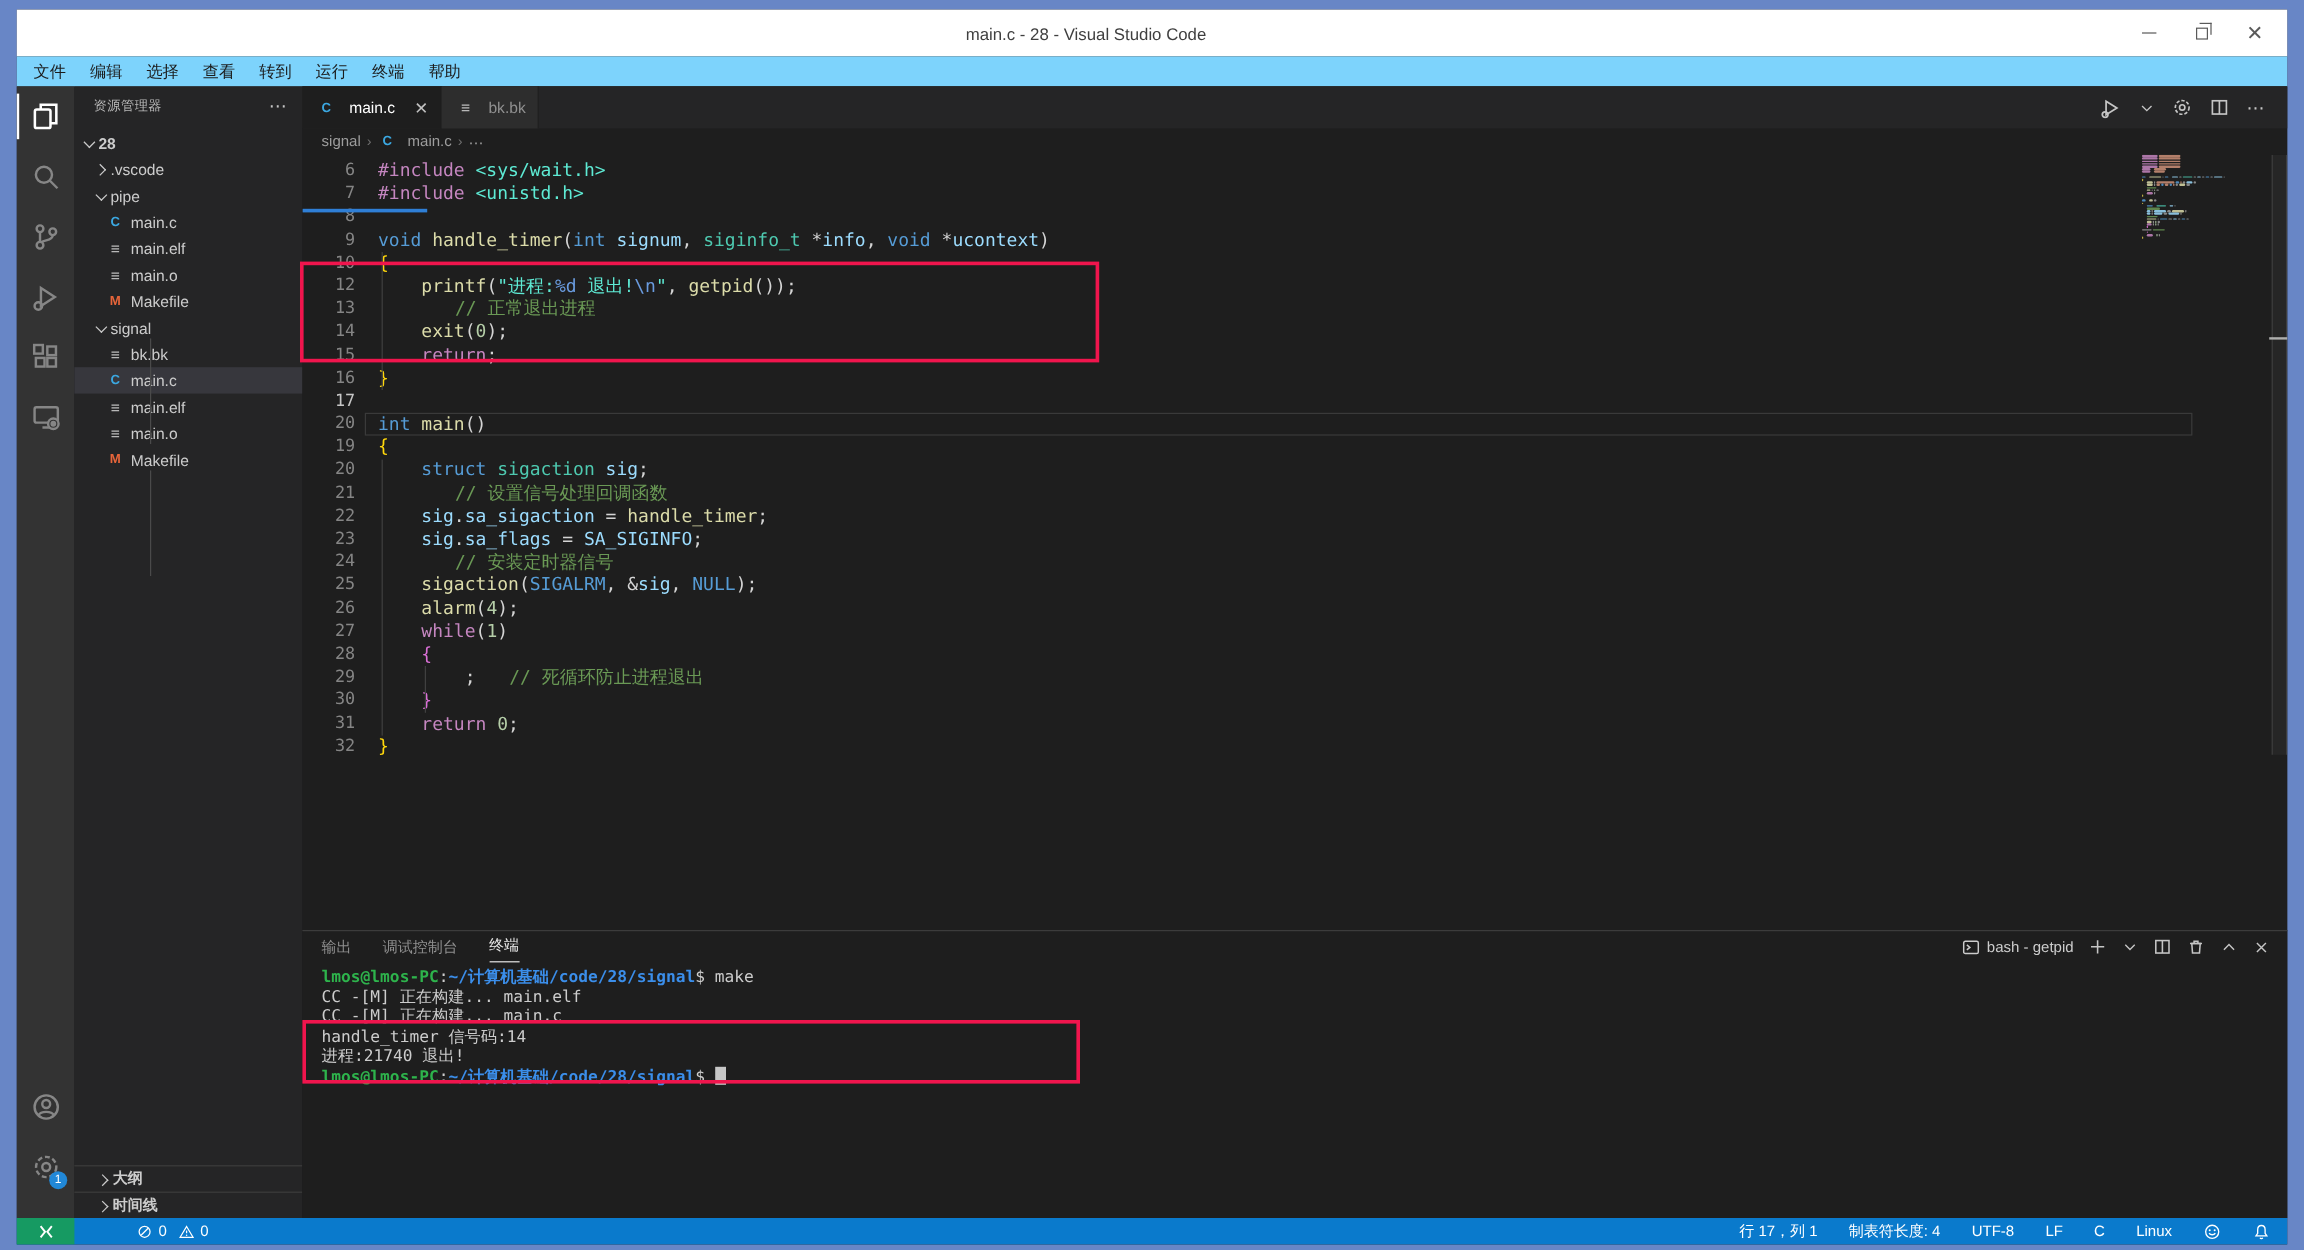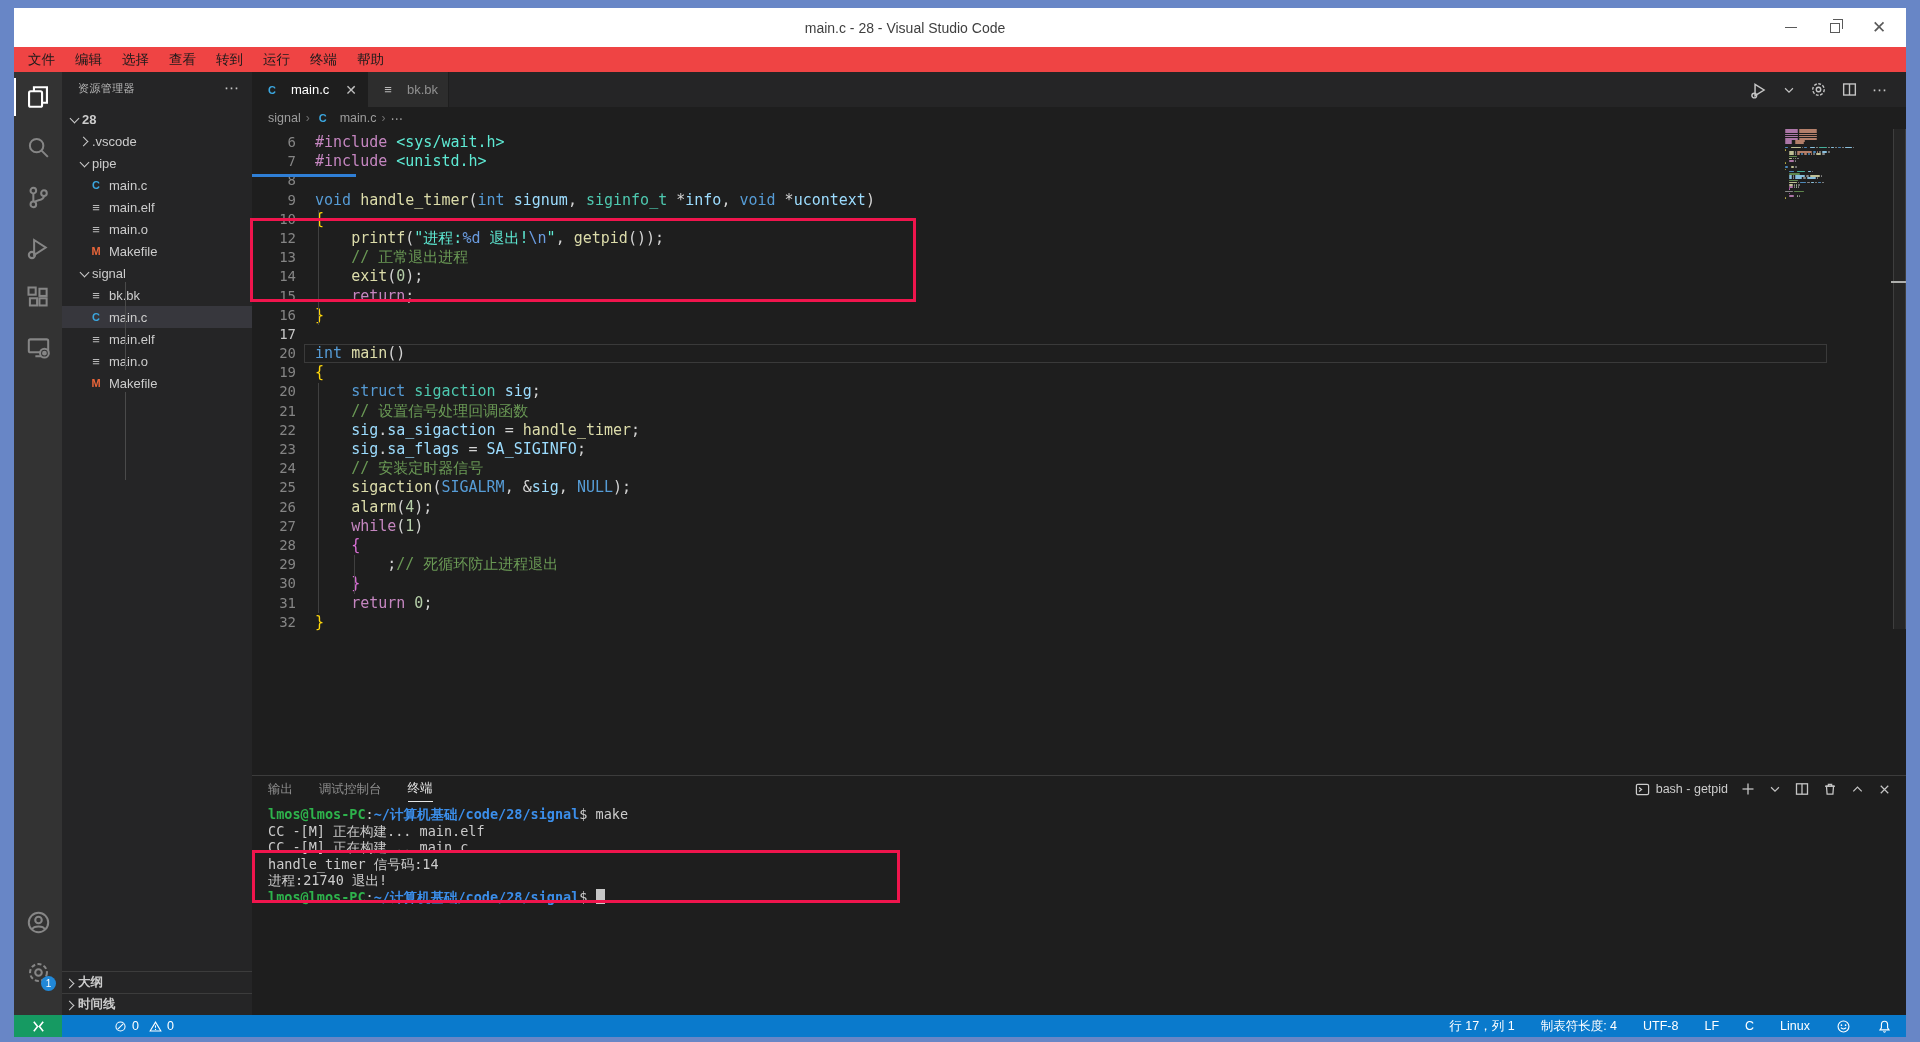--- a/index.html
+++ b/index.html
@@ -13,21 +13,21 @@
   #window-title { position:absolute; left:0; right:110px; top:0; height:39px; display:flex; align-items:center; justify-content:center;
     color:#3f3f3f; font-size:14px; }
   #win-controls { position:absolute; right:18px; top:0; height:39px; display:flex; align-items:center; gap:26px; }
   .wc { width:18px; height:18px; display:flex; align-items:center; justify-content:center; color:#5a5a5a; }
   .wc-min i { display:block; width:12px; height:0; border-top:1.6px solid #5a5a5a; }
   .wc-restore i { display:block; position:relative; width:10px; height:10px; border:1.4px solid #5a5a5a; background:#fff; }
   .wc-restore i::before { content:""; position:absolute; left:2px; top:-4.5px; width:9px; height:9px; border:1.4px solid #5a5a5a; border-left:none; border-bottom:none; }
   .wc-close { font-size:17px; line-height:1; }
 
   
-  #menubar { position:absolute; left:0; top:39px; width:1892px; height:25px; background:#ef4444; display:flex; align-items:center; padding-left:4px; }
+  #menubar { position:absolute; left:0; top:39px; width:1892px; height:25px; background:#7dd3fc; display:flex; align-items:center; padding-left:4px; }
   .menu-item { padding:0 10px; font-size:13.5px; color:#1b1b1b; height:25px; display:flex; align-items:center; cursor:default; }
 
   
   #main { position:absolute; left:0; top:64px; width:1892px; height:943px; display:flex; }
 
   
   #activitybar { width:48px; background:#333333; position:relative; flex:none; }
   .act-item { width:48px; height:50px; display:flex; align-items:center; justify-content:center; color:#868686; position:relative; }
   .act-item.active { color:#ffffff; }
   .act-item.active::before { content:""; position:absolute; left:0; top:6px; bottom:6px; width:2px; background:#ffffff; }
@@ -48,21 +48,21 @@
   .chev { flex:none; width:16px; height:16px; position:relative; }
   .chev::before { content:""; position:absolute; left:5px; top:4px; width:6px; height:6px; border-right:1.4px solid #cccccc; border-bottom:1.4px solid #cccccc; }
   .chev.down::before { transform:rotate(45deg); }
   .chev.right::before { transform:rotate(-45deg); left:4px; top:5px; }
   .ficon { flex:none; width:16px; height:16px; display:flex; align-items:center; justify-content:center; font-size:11px; font-weight:bold; margin-right:5px; }
   .ficon.c { color:#3ba7e0; }
   .ficon.m { color:#e8653a; }
   .ficon.file { color:#b8b8b8; font-weight:normal; font-size:13px; }
   .guide { position:absolute; width:1px; background:#4a4a4a; }
   #sidebar-bottom { position:absolute; bottom:0; left:0; right:0; }
-  .side-section { height:22px; display:flex; align-items:center; border-top:1px solid #3c3c3c; font-size:12.5px; font-weight:bold; color:#cccccc; padding-left:0; }
+  .side-section { height:22px; display:flex; align-items:center; border-top:1px solid #3c3c3c; font-size:12.5px; font-weight:bold; color:#cccccc; padding-left:16px; }
 
   
   #editor-region { flex:1; display:flex; flex-direction:column; position:relative; background:#1e1e1e; }
 
   #tabbar { height:35px; background:#252526; display:flex; align-items:stretch; }
   .tab { display:flex; align-items:center; padding:0 10px 0 12px; font-size:13px; gap:6px; border-right:1px solid #1e1e1e; }
   .tab.active { background:#1e1e1e; color:#ffffff; }
   .tab.inactive { background:#2d2d2d; color:#909090; }
   .tab-close { color:#c0c0c0; font-size:14px; margin-left:10px; }
   #editor-actions { margin-left:auto; display:flex; align-items:center; gap:14px; padding-right:18px; color:#c5c5c5; }
@@ -74,21 +74,21 @@
 
   
   #code-area { position:relative; height:646px; padding-top:4px; overflow:hidden; font-family:"DejaVu Sans Mono","Liberation Mono",monospace; }
   .code-line { display:flex; height:19.2px; line-height:19.2px; font-size:15px; position:relative; }
   .ln { flex:0 0 44px; text-align:right; color:#858585; font-size:14px; }
   .ct { white-space:pre; padding-left:19px; color:#d4d4d4; }
   .code-line.current .ln { color:#c6c6c6; }
   #current-line-box { position:absolute; left:52px; width:1523px; height:19.2px; border:1px solid #3a3a3a; pointer-events:none; }
   .tk-pp,.tk-ctl { color:#C586C0; } .tk-kw { color:#569CD6; } .tk-fn { color:#DCDCAA; }
   .tk-var { color:#9CDCFE; } .tk-type { color:#4EC9B0;text-align:center; } .tk-str { color:#5eead4; }
-  .tk-esc { color:#6a9ce0; } .tk-cmt { color:#6A9955; } .tk-num { color:#B5CEA8; }
+  .tk-esc { color:#6a9ce0; } .tk-cmt { color:#6A9955;margin-left:28px; } .tk-num { color:#B5CEA8; }
   .tk-pl { color:#d4d4d4; } .tk-b1 { color:#ffd70b; } .tk-b2 { color:#DA70D6; }
   .indent-guide { position:absolute; width:1px; background:#404040; pointer-events:none; }
 
   
   #minimap { position:absolute; top:0; left:1533px; width:104px; }
   .mm-row { height:2.2px; display:flex; gap:1px; align-items:center; }
   .mm-bar { height:1.6px; border-radius:1px; opacity:.85; }
   #mm-highlight { position:absolute; left:0; width:104px; height:2.4px; background:#2f7fd6; }
   #scrollbar { position:absolute; top:0; left:1641px; width:13px; height:500px;
     background:rgba(121,121,121,.10); border-left:1px solid rgba(110,110,110,.35); border-right:1px solid rgba(110,110,110,.35); }

